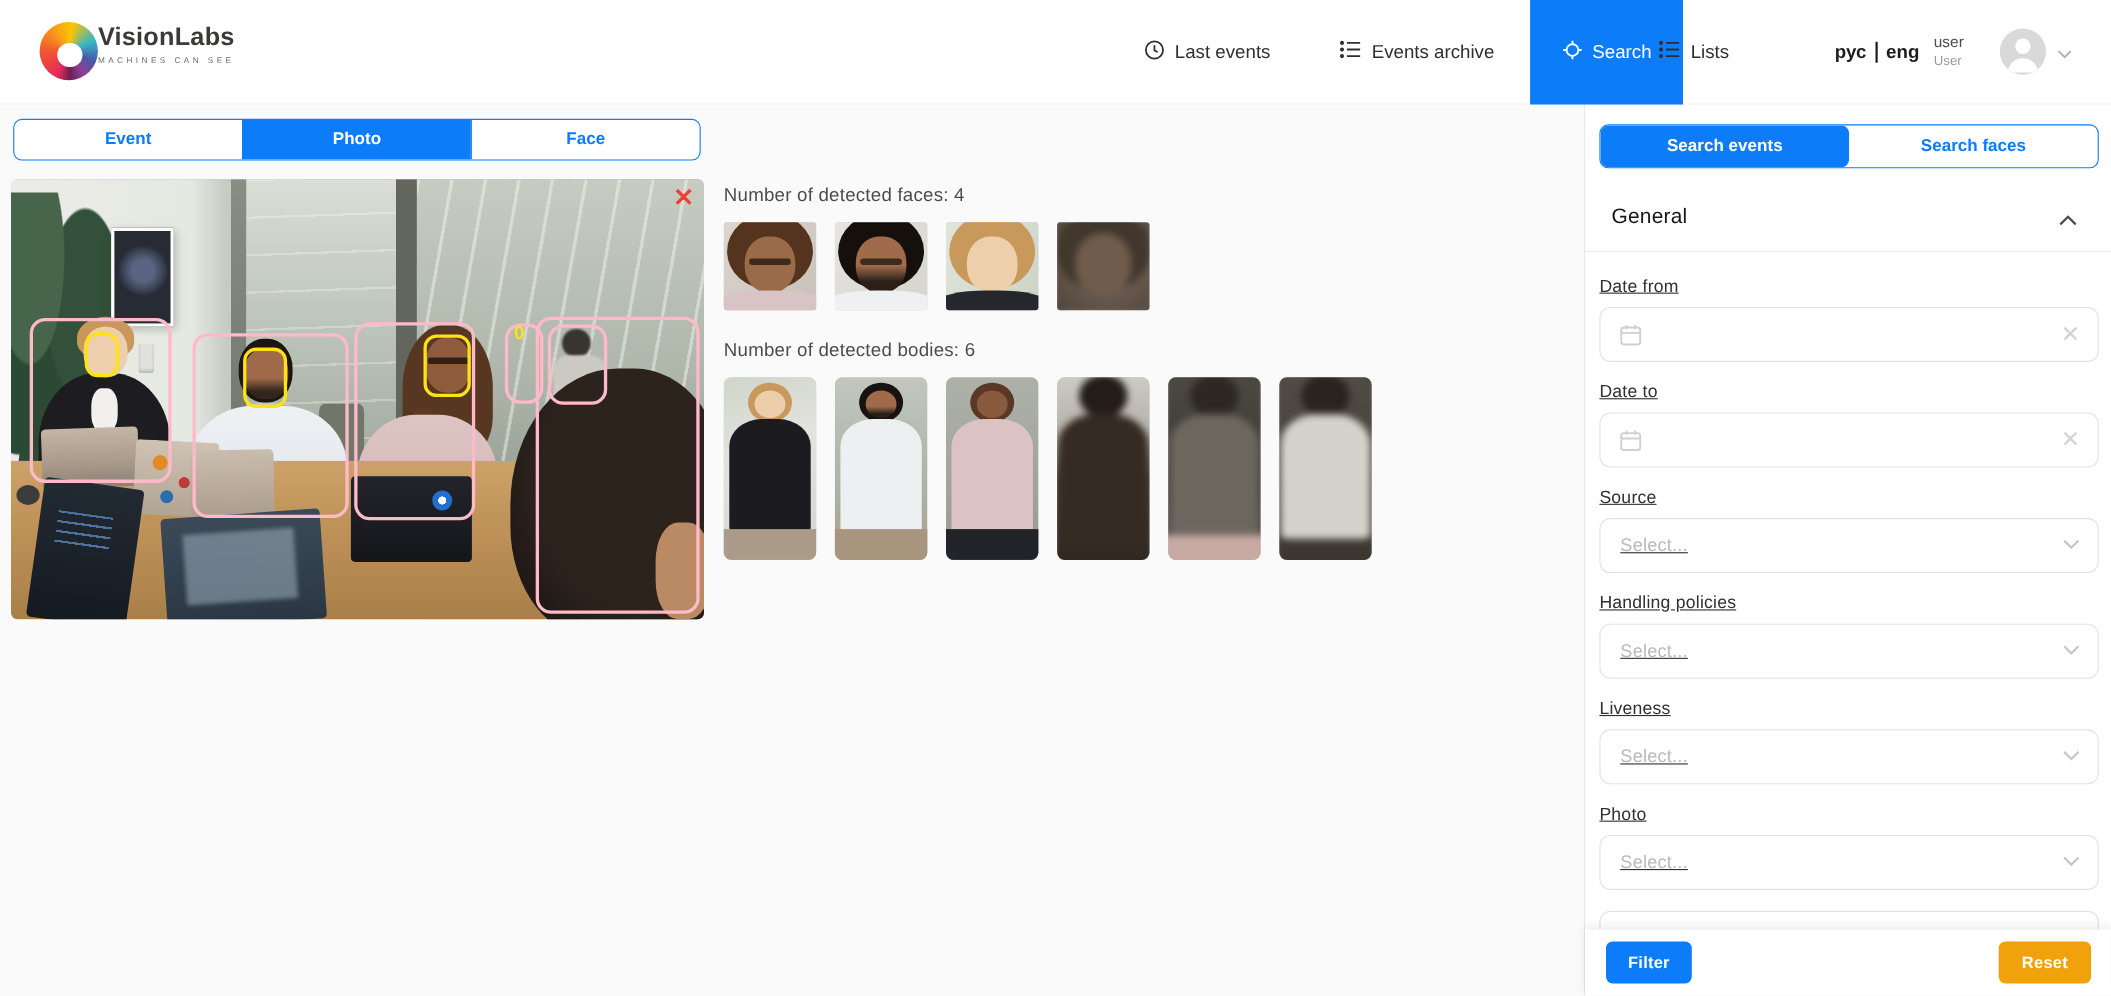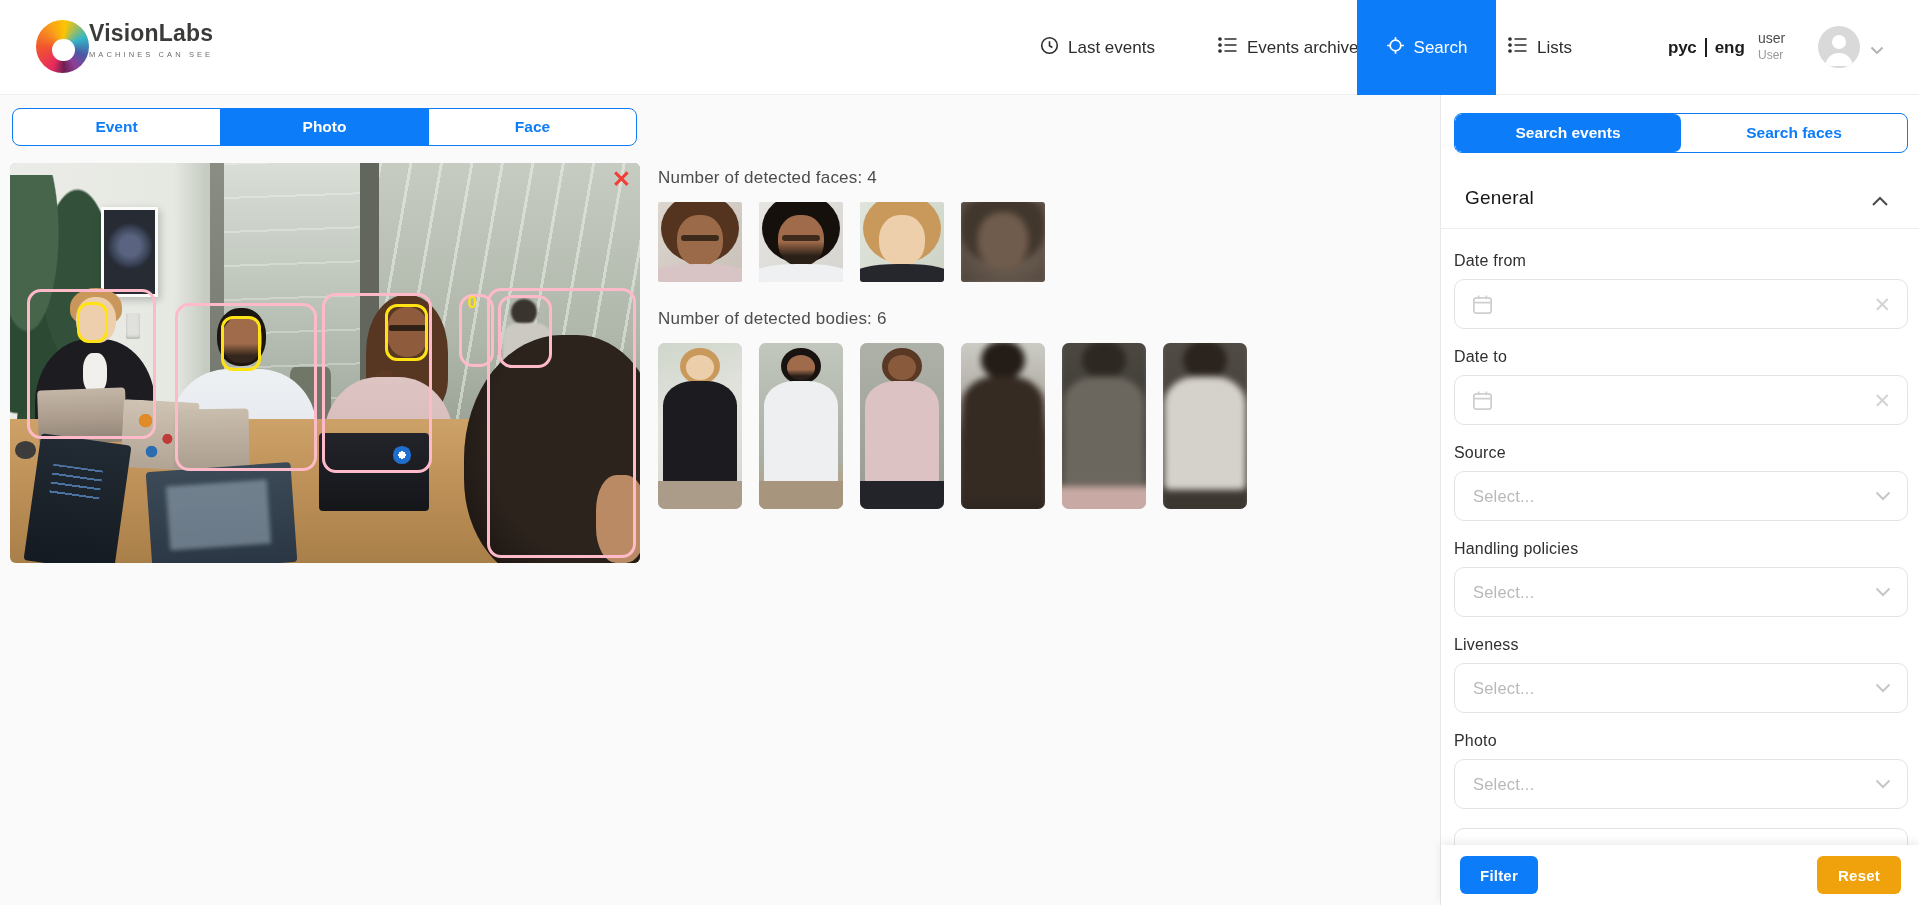--- a/index.html
+++ b/index.html
@@ -64,21 +64,21 @@
 
   
   .sidebar { position:absolute; left:1440px; top:95px; width:479px; height:810px; background:#fff; border-left:1px solid #e8e8e8; z-index:20; }
   .s-tabs { position:absolute; left:13px; top:18px; width:454px; height:40px; display:flex; border:1px solid var(--blue); border-radius:8px; overflow:hidden; background:#fff; }
   .s-tab { flex:1; display:flex; align-items:center; justify-content:center; font-size:15.5px; font-weight:bold; color:var(--blue); cursor:pointer; }
   .s-tab.active { background:var(--blue); color:#fff; border-radius:7px; }
   .section-head { position:absolute; left:24px; top:92px; font-size:19px; color:#161616; letter-spacing:.2px; }
   .section-chevron { position:absolute; left:430px; top:98px; cursor:pointer; }
   .s-divider { position:absolute; left:0; right:0; top:133px; height:1px; background:#ededed; }
   #fields { position:absolute; left:13px; top:157px; width:454px; }
-  .field { margin-bottom:19px; }
+  .field { margin-bottom:19px;text-decoration:underline; }
   .field-label { font-size:16px; color:#2f2f2f; height:19px; margin-bottom:8px; letter-spacing:.2px; }
   .control { position:relative; height:50px; border:1.5px solid #e3e3e3; border-radius:10px; background:#fff; display:flex; align-items:center; cursor:pointer; }
   .control .cal { margin-left:16px; }
   .clear-x { position:absolute; right:16px; top:50%; transform:translateY(-50%); font-size:21px; color:#d4d4d4; cursor:pointer; line-height:1; }
   .placeholder { margin-left:18px; font-size:16.5px; color:#b9b9b9; letter-spacing:.2px; }
   .chev-wrap { position:absolute; right:16px; top:50%; transform:translateY(-50%); }
   .s-footer { position:absolute; left:0; right:0; bottom:0; height:60px; background:#fff; box-shadow:0 -3px 9px rgba(0,0,0,.08); z-index:25; }
   .btn { position:absolute; top:11px; height:38px; border:none; border-radius:6px; color:#fff; font-size:15px; font-weight:bold; font-family:"Liberation Sans",sans-serif; cursor:pointer; letter-spacing:.2px; }
   .btn-filter { left:19px; width:78px; background:var(--blue); }
   .btn-reset { right:18px; width:84px; background:var(--orange); }
@@ -108,21 +108,21 @@
     <div class="nav-item" style="left:1218px;">
       <span><svg width="20" height="18" viewBox="0 0 20 18" fill="none" stroke="#2e2e2e" stroke-width="1.7">
             <circle cx="2" cy="3" r="1" fill="#2e2e2e"></circle>
             <circle cx="2" cy="9" r="1" fill="#2e2e2e"></circle>
             <circle cx="2" cy="15" r="1" fill="#2e2e2e"></circle>
             <path d="M6.5 3h12M6.5 9h12M6.5 15h12"></path>
           </svg></span>
       <span>Events archive</span>
     </div>
 
-    <div class="nav-item active-block" style="left:1357px;width:139px;">
+    <div class="nav-item active-block" style="left:1391px;width:139px;">
       <span><svg width="19" height="19" viewBox="0 0 20 20" fill="none" stroke="#fff" stroke-width="1.8">
             <circle cx="10" cy="10" r="5.6"></circle>
             <path d="M10 1.2v3.4M10 15.4v3.4M1.2 10h3.4M15.4 10h3.4"></path>
           </svg></span>
       <span>Search</span>
     </div>
 
     <div class="nav-item" style="left:1508px;">
       <span><svg width="20" height="18" viewBox="0 0 20 18" fill="none" stroke="#2e2e2e" stroke-width="1.7">
             <circle cx="2" cy="3" r="1" fill="#2e2e2e"></circle>

